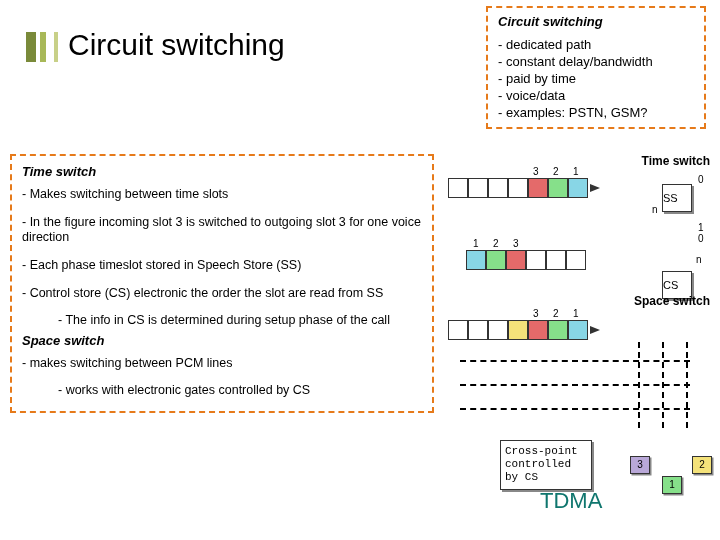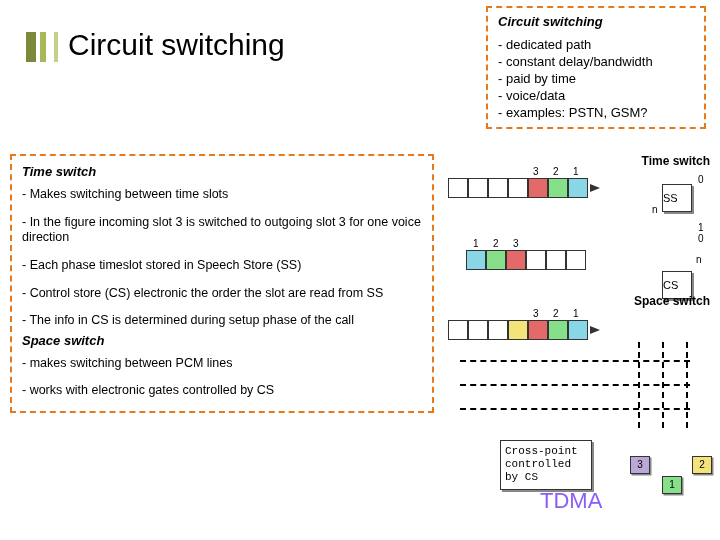--- a/index.html
+++ b/index.html
@@ -69,21 +69,21 @@
     font-weight: bold;
     font-size: 13px;
     margin-bottom: 8px;
   }
   .callout-left li {
     list-style: none;
     font-size: 12.5px;
     line-height: 1.25;
     margin-bottom: 12px;
   }
-  .callout-left li:last-child { margin-bottom: 4px; }
+  .callout-left li:last-child { margin-bottom: 4px; margin-left: 36px; }
   .diagram-area {
     position: absolute;
     top: 160px;
     right: 4px;
     width: 276px;
     height: 340px;
   }
   .dlabel {
     position: absolute;
     font-size: 12px;
@@ -139,21 +139,21 @@
     box-shadow: 2px 2px 0 #888;
     padding: 4px 4px;
     font-size: 11px;
     line-height: 1.2;
     font-family: Liberation Mono, monospace;
   }
   .tdma {
     position: absolute;
     top: 328px;
     left: 100px;
-    color: #8b5cf6;
+    color: #0f766e;
     font-size: 22px;
     font-weight: normal;
   }
   .smallchip {
     position: absolute;
     width: 20px;
     height: 18px;
     border: 1.5px solid #333;
     box-shadow: 1.5px 1.5px 0 #888;
     font-size: 10px;

